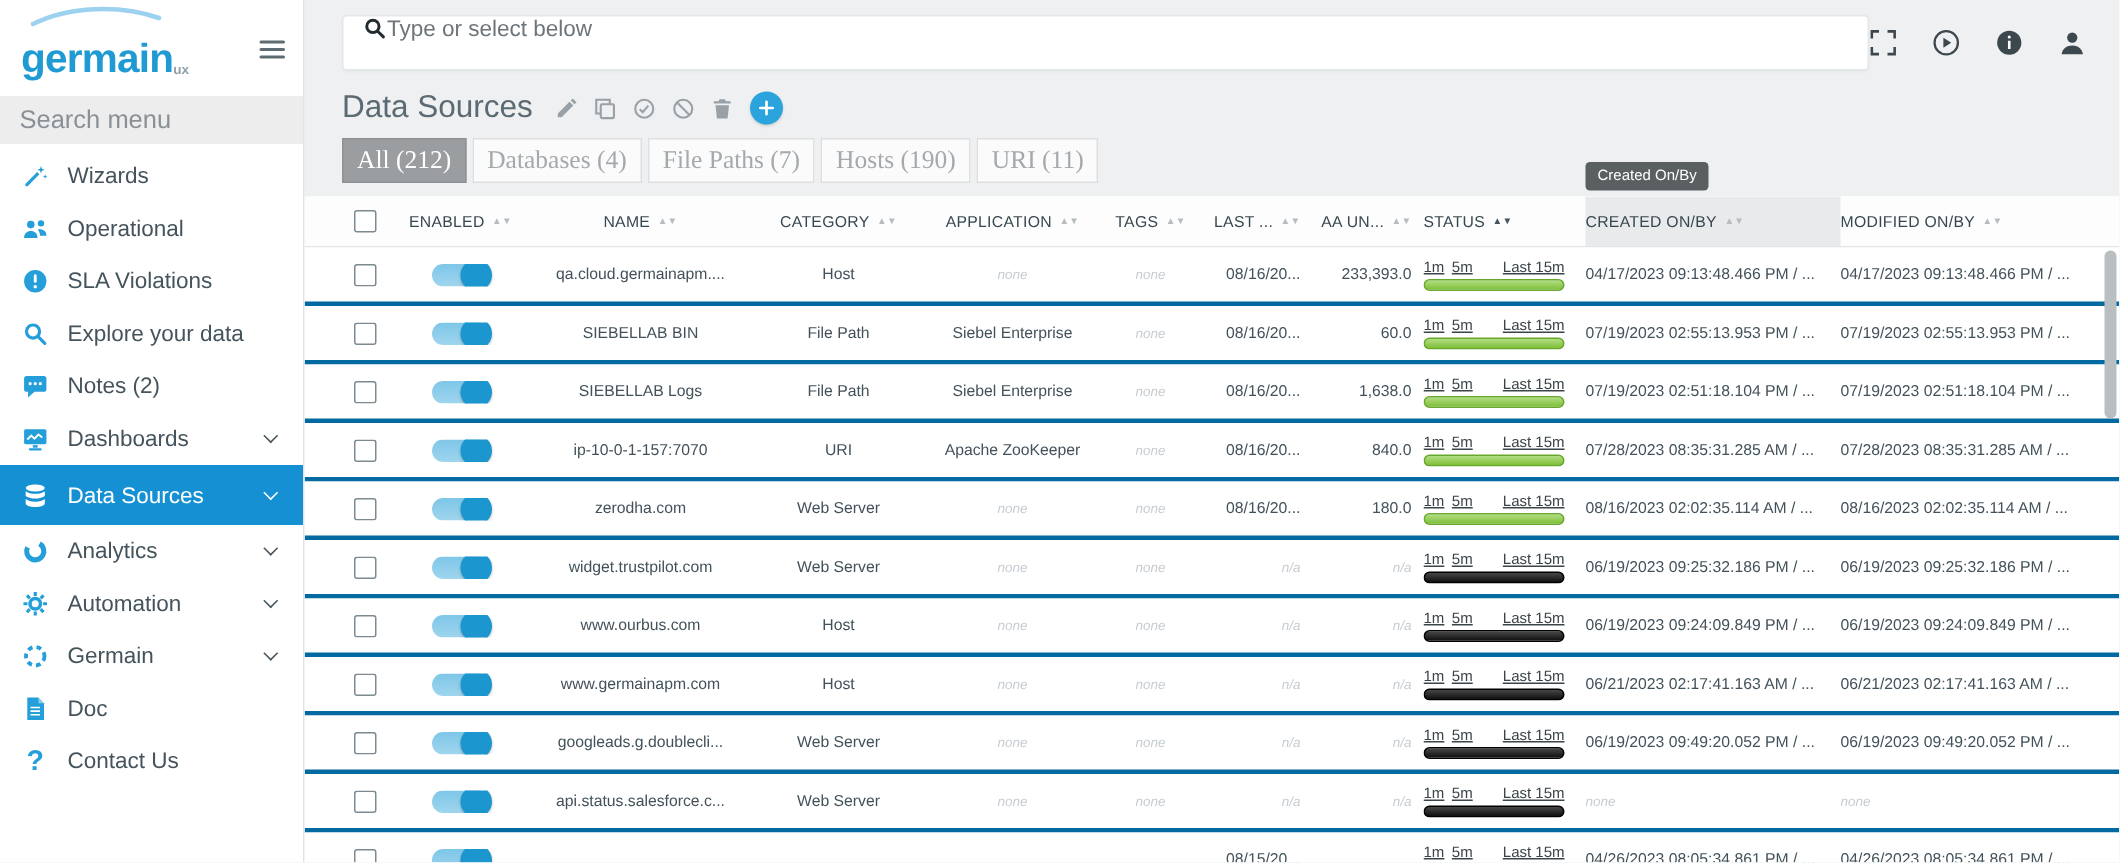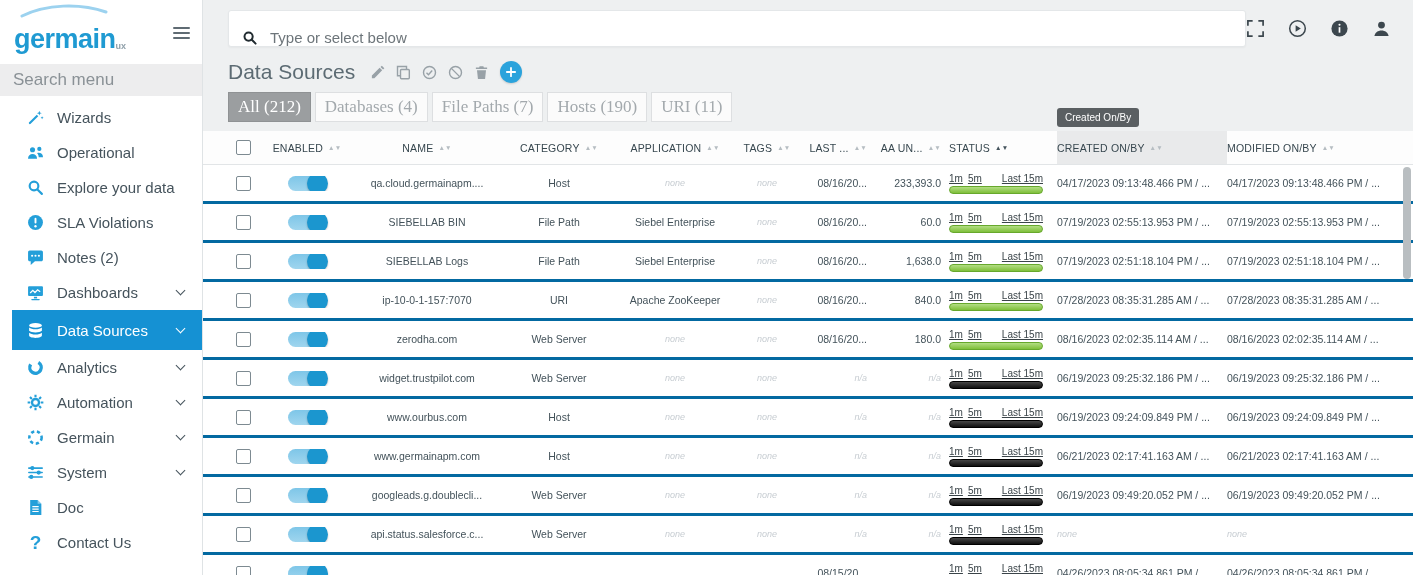--- a/index.html
+++ b/index.html
@@ -13,33 +13,33 @@
   .swoosh { position:absolute; top:4px; left:18px; }
   .logo-text { display:flex; align-items:flex-end; margin-top:16px; }
   .logo-main { font-size:27px; font-weight:700; color:#1f9ad2; letter-spacing:-0.5px; line-height:30px; }
   .logo-sub { font-size:9px; color:#90a0aa; margin-left:0; margin-bottom:3px; font-weight:700; }
   .hamburger { position:absolute; right:12px; top:24px; cursor:pointer; }
   .hamburger span { display:block; width:17px; height:2px; background:#5f6b73; margin:3px 0; border-radius:1px; }
   .side-search { width:100%; }
   .side-search input { width:100%; border:none; outline:none; background:#ededee; padding:6px 13px; font-size:17px; color:#5f6b73; font-family:inherit; }
   .side-search input::placeholder { color:#8a9196; }
   .nav { flex:1; padding-top:4px; }
-  .nav-item { display:flex; align-items:center; height:35px; padding-left:14px; font-size:15px; color:#45535c; cursor:pointer;margin-left:12px; }
+  .nav-item { display:flex; align-items:center; height:35px; padding-left:14px; font-size:15px; color:#45535c; cursor:pointer; }
   .nav-item .ic { width:19px; height:17px; margin-right:12px; color:#249fd9; display:flex; align-items:center; justify-content:center; }
   .nav-item .ic svg { width:17px; height:17px; display:block; }
   .nav-item.active { background:#1591d3; color:#fff; height:40px; }
   .nav-item.active .ic { color:#fff; }
   .chev { width:7px; height:7px; border-right:1.7px solid #45535c; border-bottom:1.7px solid #45535c; transform:rotate(45deg); margin-left:auto; margin-right:18px; margin-top:-4px; }
   .nav-item.active .chev { border-color:#fff; }
   .qmark { font-size:19px; font-weight:700; color:#249fd9; line-height:17px; }
 
   
   .main { flex:1; display:flex; flex-direction:column; overflow:hidden; position:relative; }
   .topbar { display:flex; align-items:center; padding:10px 18px 9px 25px; height:56px; }
-  .search-wrap { flex:1; max-width:1018px; display:flex; align-items:flex-end; gap:12px; background:#fff; border:1px solid #e4e7e9; border-radius:3px; height:37px; padding:0 13px; box-shadow:0 1px 2px rgba(0,0,0,.04); }
+  .search-wrap { flex:1; max-width:1018px; display:flex; align-items:flex-start; background:#fff; border:1px solid #e4e7e9; border-radius:3px; height:37px; padding:0 13px; box-shadow:0 1px 2px rgba(0,0,0,.04); }
   .search-wrap svg { flex-shrink:0; }
   .search-wrap input { border:none; outline:none; flex:1; font-size:15px; color:#333; font-family:inherit; background:transparent; }
   .search-wrap input::placeholder { color:#6d757a; }
   .top-icons { margin-left:auto; display:flex; align-items:center; gap:23px; color:#3c474e; padding-right:4px; }
   .top-icons .tic { cursor:pointer; display:flex; }
   .top-icons svg { width:19px; height:19px; }
 
   .title-row { display:flex; align-items:center; gap:11px; padding:2px 18px 6px 25px; height:36px; }
   .page-title { font-size:21px; color:#5c6b73; font-weight:400; margin-right:4px; }
   .act { color:#98a1a7; cursor:pointer; display:flex; }
@@ -122,36 +122,36 @@
               <circle cx="5.2" cy="5.4" r="2.4"></circle>
               <path d="M1 13.4c0-2.3 1.9-4 4.2-4s4.2 1.7 4.2 4v.4H1z"></path>
               <circle cx="11.6" cy="4.6" r="2"></circle>
               <path d="M10.9 8.3c2.3 0 4.1 1.5 4.1 3.7v.4h-4c0-1.6-.5-2.9-1.5-3.8.4-.2.9-.3 1.4-.3z"></path>
             </svg>
           </span>
         <span>Operational</span>
       </div>
       <div class="nav-item">
         <span class="ic">
-            <svg viewBox="0 0 16 16" fill="none" stroke="currentColor" stroke-width="2">
-              <circle cx="6.6" cy="6.6" r="4.1"></circle>
-              <path d="M9.8 9.8 14 14" stroke-linecap="round"></path>
-            </svg>
-          </span>
-        <span>Explore your data</span>
-      </div>
-      <div class="nav-item">
-        <span class="ic">
             <svg viewBox="0 0 16 16">
               <circle cx="8" cy="8" r="7" fill="currentColor"></circle>
               <rect x="7.1" y="3.6" width="1.8" height="5.4" rx=".9" fill="#fff"></rect>
               <circle cx="8" cy="11.5" r="1.1" fill="#fff"></circle>
             </svg>
           </span>
         <span>SLA Violations</span>
+      </div>
+      <div class="nav-item">
+        <span class="ic">
+            <svg viewBox="0 0 16 16" fill="none" stroke="currentColor" stroke-width="2">
+              <circle cx="6.6" cy="6.6" r="4.1"></circle>
+              <path d="M9.8 9.8 14 14" stroke-linecap="round"></path>
+            </svg>
+          </span>
+        <span>Explore your data</span>
       </div>
       <div class="nav-item">
         <span class="ic">
             <svg viewBox="0 0 16 16">
               <path fill="currentColor" d="M2.5 1.5h11c.8 0 1.5.7 1.5 1.5v7c0 .8-.7 1.5-1.5 1.5H7.5L3.5 15v-3.5h-1C1.7 11.5 1 10.8 1 10V3c0-.8.7-1.5 1.5-1.5z"></path>
               <circle cx="4.8" cy="6.4" r="1" fill="#fff"></circle>
               <circle cx="8" cy="6.4" r="1" fill="#fff"></circle>
               <circle cx="11.2" cy="6.4" r="1" fill="#fff"></circle>
             </svg>
           </span>
@@ -199,34 +199,20 @@
         <span>Automation</span>
         <span class="chev"></span>
       </div>
       <div class="nav-item">
         <span class="ic">
             <svg viewBox="0 0 16 16" fill="none">
               <circle cx="8" cy="8" r="5.8" stroke="currentColor" stroke-width="2.4" stroke-dasharray="3 2.6"></circle>
             </svg>
           </span>
         <span>Germain</span>
-        <span class="chev"></span>
-      </div>
-      <div class="nav-item">
-        <span class="ic">
-            <svg viewBox="0 0 16 16" fill="currentColor">
-              <rect x="1" y="3.1" width="14" height="1.5" rx=".7"></rect>
-              <circle cx="5" cy="3.8" r="2"></circle>
-              <rect x="1" y="7.3" width="14" height="1.5" rx=".7"></rect>
-              <circle cx="11" cy="8" r="2"></circle>
-              <rect x="1" y="11.5" width="14" height="1.5" rx=".7"></rect>
-              <circle cx="4" cy="12.2" r="2"></circle>
-            </svg>
-          </span>
-        <span>System</span>
         <span class="chev"></span>
       </div>
       <div class="nav-item">
         <span class="ic">
             <svg viewBox="0 0 16 16">
               <path fill="currentColor" d="M3 1h7l3.5 3.5V15H3z"></path>
               <path d="M10 1v3.5h3.5z" fill="#fff" opacity=".45"></path>
               <path d="M5 7.2h6M5 9.5h6M5 11.8h6" stroke="#fff" stroke-width="1"></path>
             </svg>
           </span>

